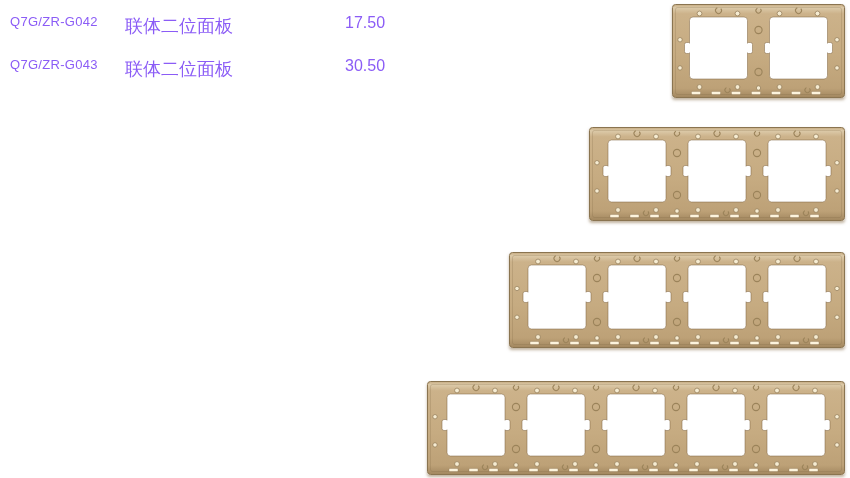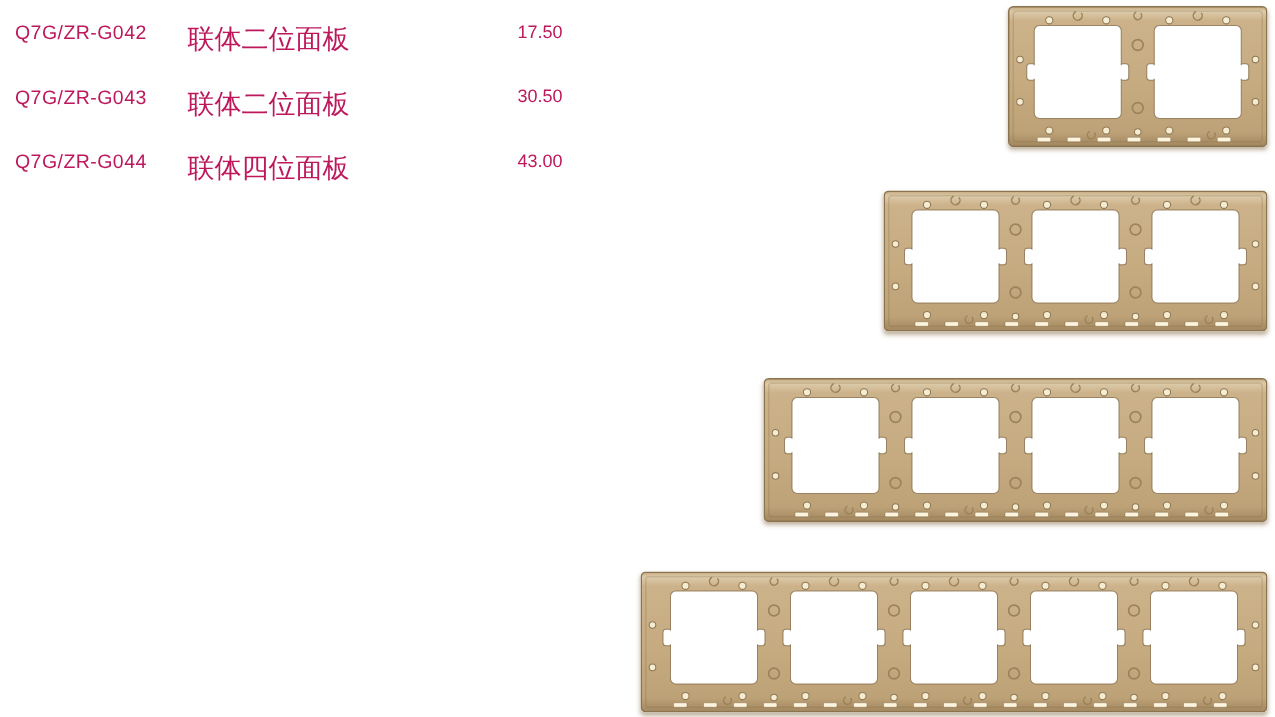--- a/index.html
+++ b/index.html
@@ -10,24 +10,24 @@
     font-family: "Liberation Sans", "DejaVu Sans", sans-serif;
   }
   #page {
     position: relative;
     width: 850px; height: 478px;
     background: #ffffff;
   }
   
   #price-list { position: absolute; left: 0; top: 0; width: 420px; height: 200px; }
   .price-row { position: absolute; left: 0; width: 420px; height: 20px; }
-  .cell { position: absolute; top: 0; white-space: nowrap; color: #be185d; }
+  .cell { position: absolute; top: 0; white-space: nowrap; color: #8b5cf6; }
   .cell.code  { left: 10px;  font-size: 13px; letter-spacing: 0.3px; }
   .cell.name  { left: 125px; font-size: 18px; }
-  .cell.price { left: 345px; font-size: 12px; }
+  .cell.price { left: 345px; font-size: 16px; }
   
   #gallery { position: absolute; left: 0; top: 0; width: 850px; height: 478px; }
   .panel-img {
     position: absolute;
     box-shadow: 0 2px 3px rgba(140,115,80,0.55);
     border-radius: 3px;
   }
   .panel-img svg { display: block; }
 </style>
 </head>
@@ -38,25 +38,20 @@
   <div id="price-list">
       <div class="price-row" style="top: 14px;">
     <span class="cell code">Q7G/ZR-G042</span>
     <span class="cell name">联体二位面板</span>
     <span class="cell price">17.50</span>
   </div>
       <div class="price-row" style="top: 57px;">
     <span class="cell code">Q7G/ZR-G043</span>
     <span class="cell name">联体二位面板</span>
     <span class="cell price">30.50</span>
-  </div>
-      <div class="price-row" style="top: 100px;">
-    <span class="cell code">Q7G/ZR-G044</span>
-    <span class="cell name">联体四位面板</span>
-    <span class="cell price">43.00</span>
   </div>
     </div>
 
   <div id="gallery">
       <div class="panel-img" title="2-gang joined panel frame" style="left: 672px; top: 4px; width: 173px; height: 94px;">
         <svg xmlns="http://www.w3.org/2000/svg" width="173" height="94" viewBox="0 0 173 94">
           <defs>
             <linearGradient id="pg2" x1="0" y1="0" x2="0" y2="1">
               <stop offset="0" stop-color="#c6ab81"></stop>
               <stop offset="0.035" stop-color="#dccaa9"></stop>

